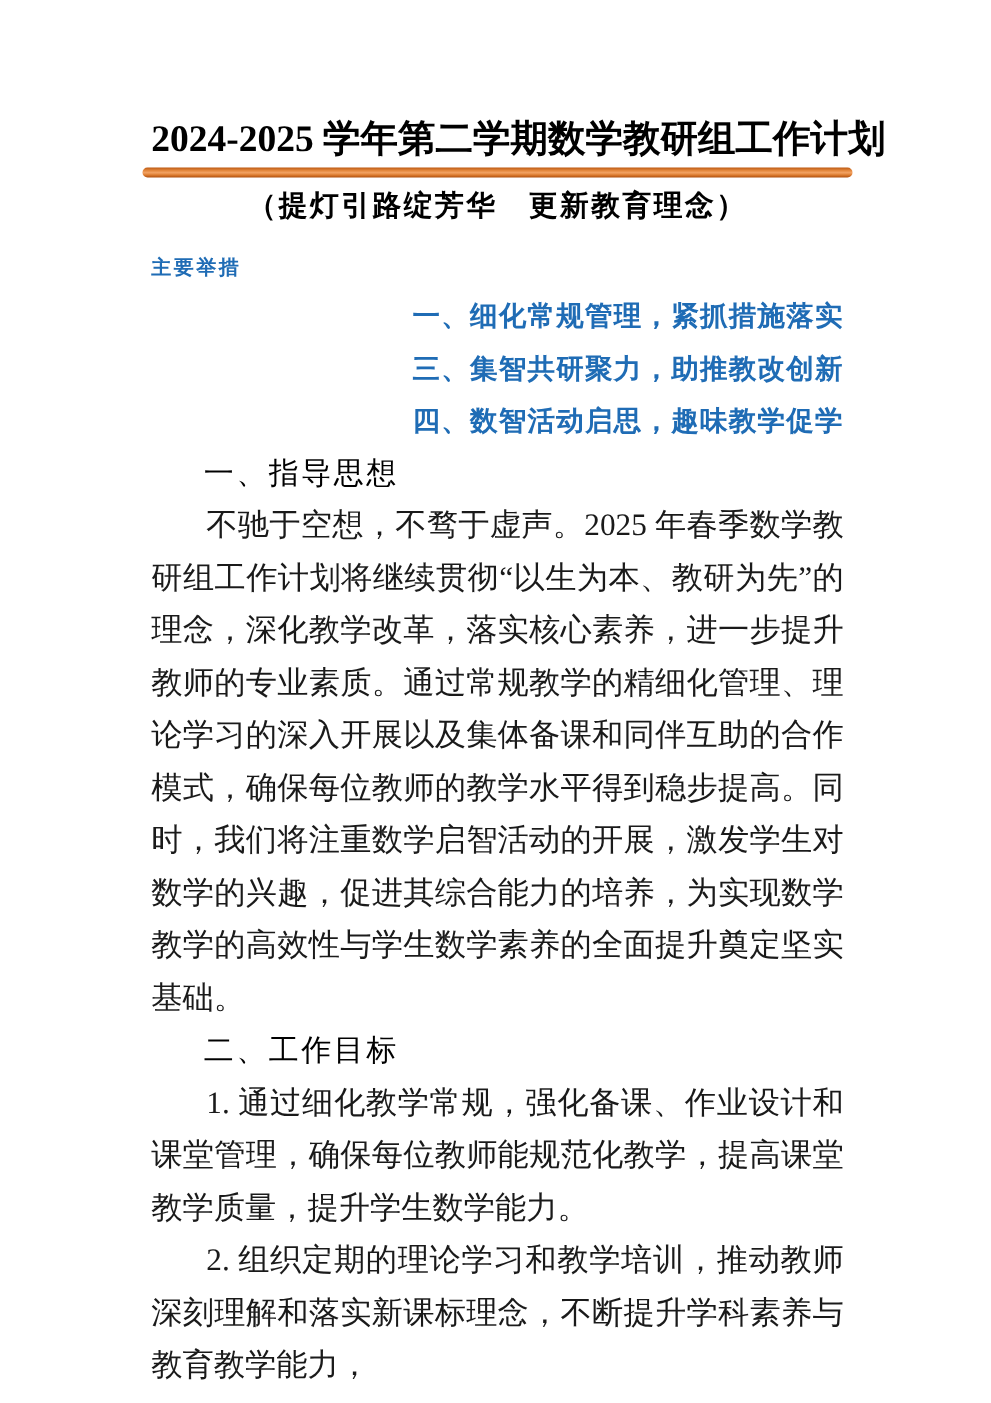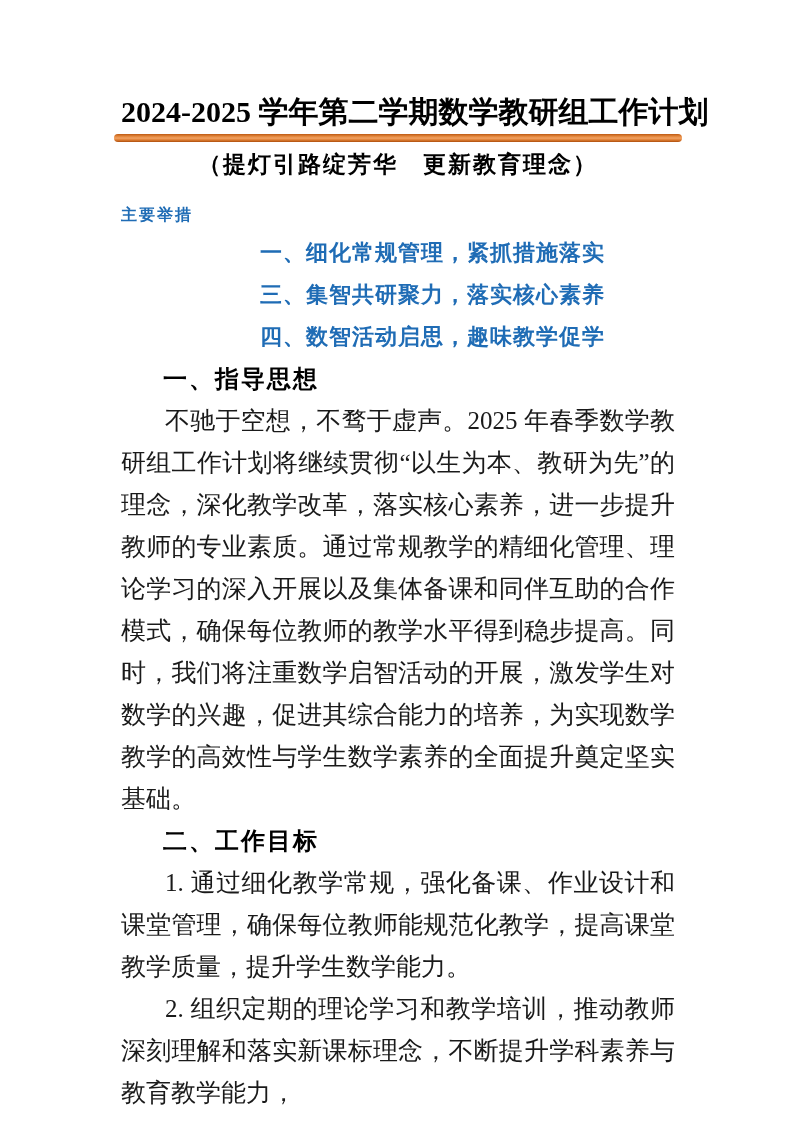--- a/index.html
+++ b/index.html
@@ -54,32 +54,33 @@
     font-weight: 700;
   }
   .measures-heading {
     text-align: left;
     font-size: 16px;
     line-height: 34px;
     letter-spacing: 2px;
   }
   .measures-list {
     margin-left: 139px;
+    text-align: right;
   }
   .measure-item {
     font-size: 22px;
     line-height: 42px;
     letter-spacing: 1px;
     white-space: nowrap;
   }
   .section-heading {
     margin: 0;
     font-family: "Liberation Sans", "DejaVu Sans", sans-serif;
     font-size: 24px;
-    font-weight: 700;
+    font-weight: 400;
     line-height: 42px;
     letter-spacing: 2px;
     text-indent: 42px;
     color: #000000;
   }
   .body-para {
     margin: 0;
     font-size: 25px;
     line-height: 42px;
     text-align: justify;
@@ -97,21 +98,21 @@
     <h1 class="doc-title">2024-2025 学年第二学期数学教研组工作计划</h1>
 
     <div class="title-rule"></div>
 
     <div class="doc-subtitle">（提灯引路绽芳华　更新教育理念）</div>
 
     <div class="measures">
       <div class="measures-heading">主要举措</div>
       <div class="measures-list">
         <div class="measure-item">一、细化常规管理，紧抓措施落实</div>
-        <div class="measure-item">三、集智共研聚力，落实核心素养</div>
+        <div class="measure-item">三、集智共研聚力，助推教改创新</div>
         <div class="measure-item">四、数智活动启思，趣味教学促学</div>
       </div>
     </div>
 
     <section>
       <h2 class="section-heading">一、指导思想</h2>
       <p class="body-para">不驰于空想，不骛于虚声。2025 年春季数学教研组工作计划将继续贯彻“以生为本、教研为先”的理念，深化教学改革，落实核心素养，进一步提升教师的专业素质。通过常规教学的精细化管理、理论学习的深入开展以及集体备课和同伴互助的合作模式，确保每位教师的教学水平得到稳步提高。同时，我们将注重数学启智活动的开展，激发学生对数学的兴趣，促进其综合能力的培养，为实现数学教学的高效性与学生数学素养的全面提升奠定坚实基础。</p>
     </section>
 
     <section>

